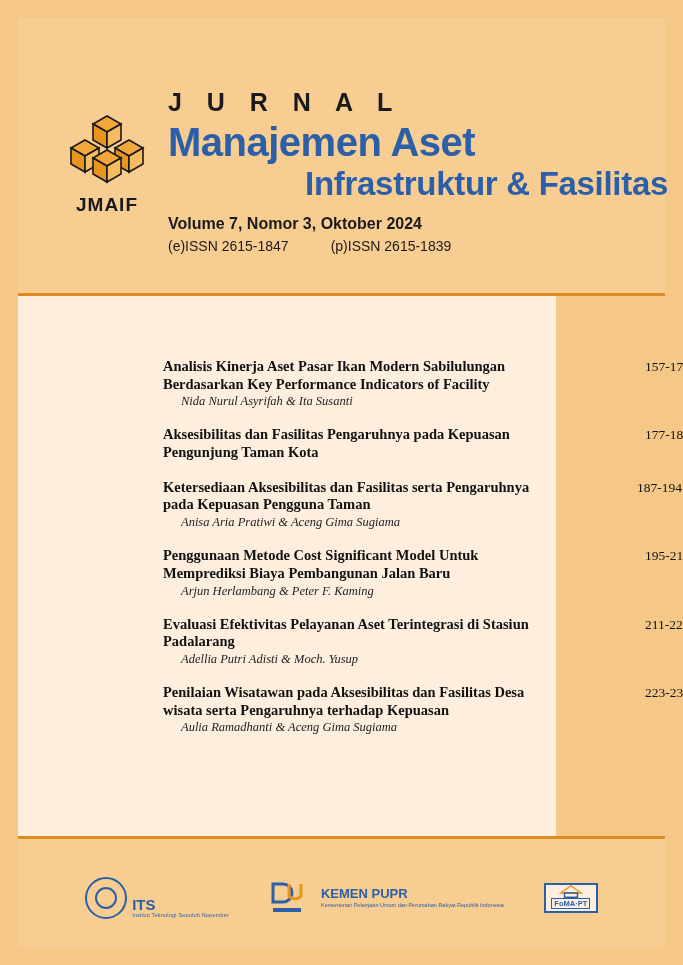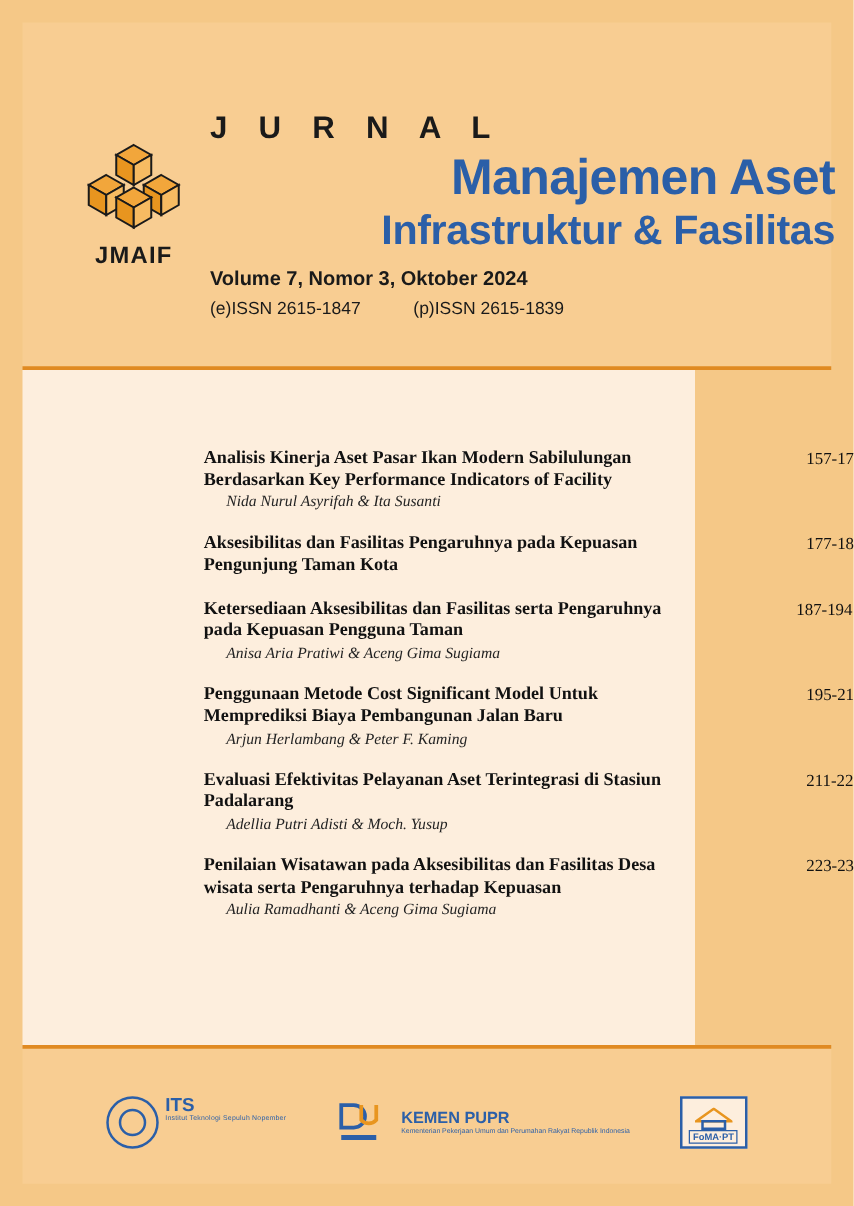--- a/index.html
+++ b/index.html
@@ -65,21 +65,20 @@
     color: #1a1a1a;
     margin-bottom: 4px;
   }
   .mainTitle {
     font-family: "Liberation Sans", sans-serif;
     font-weight: bold;
     font-size: 40px;
     color: #2b5fa8;
     line-height: 1.08;
     letter-spacing: -0.5px;
-    text-align: right;
   }
   .subTitle {
     font-family: "Liberation Sans", sans-serif;
     font-weight: bold;
     font-size: 33px;
     color: #2b5fa8;
     line-height: 1.12;
     margin-top: 2px;
     letter-spacing: -0.3px;
     text-align: right;
@@ -156,21 +155,21 @@
   .logos {
     position: absolute;
     left: 0;
     top: 38px;
     width: 647px;
     display: flex;
     justify-content: center;
     align-items: center;
     gap: 40px;
   }
-  .logo-its { display: flex; align-items: flex-start; gap: 5px; }
+  .logo-its { display: flex; align-items: flex-end; gap: 5px; }
   .its-mark {
     width: 38px; height: 38px;
     border: 2px solid #2b5fa8;
     border-radius: 50%;
     position: relative;
   }
   .its-mark:after {
     content: "";
     position: absolute;
     left: 8px; top: 8px;
@@ -203,21 +202,21 @@
     font-size: 13px;
     color: #2b5fa8;
   }
   .pupr-small {
     font-family: "Liberation Sans", sans-serif;
     font-size: 5.5px;
     color: #2b5fa8;
     line-height: 1.25;
   }
   .logo-foma {
-    width: 54px; height: 42px;
+    width: 54px; height: 30px;
     border: 2px solid #2b5fa8;
     display: flex;
     flex-direction: column;
     align-items: center;
     justify-content: flex-end;
     padding-bottom: 2px;
     box-sizing: border-box;
     background: #fdeedd;
   }
   .foma-txt {

